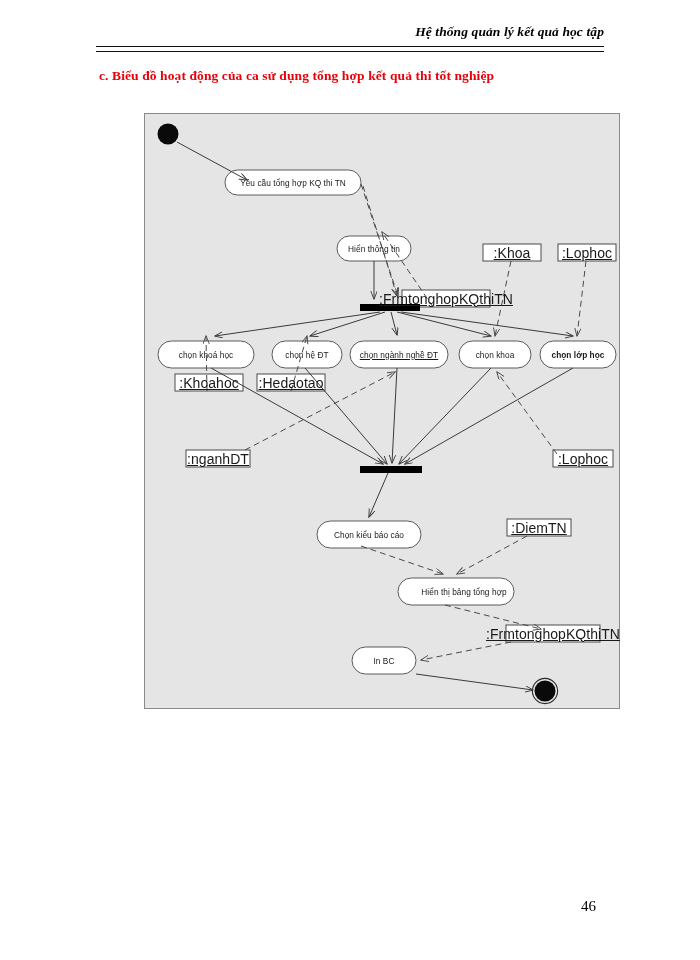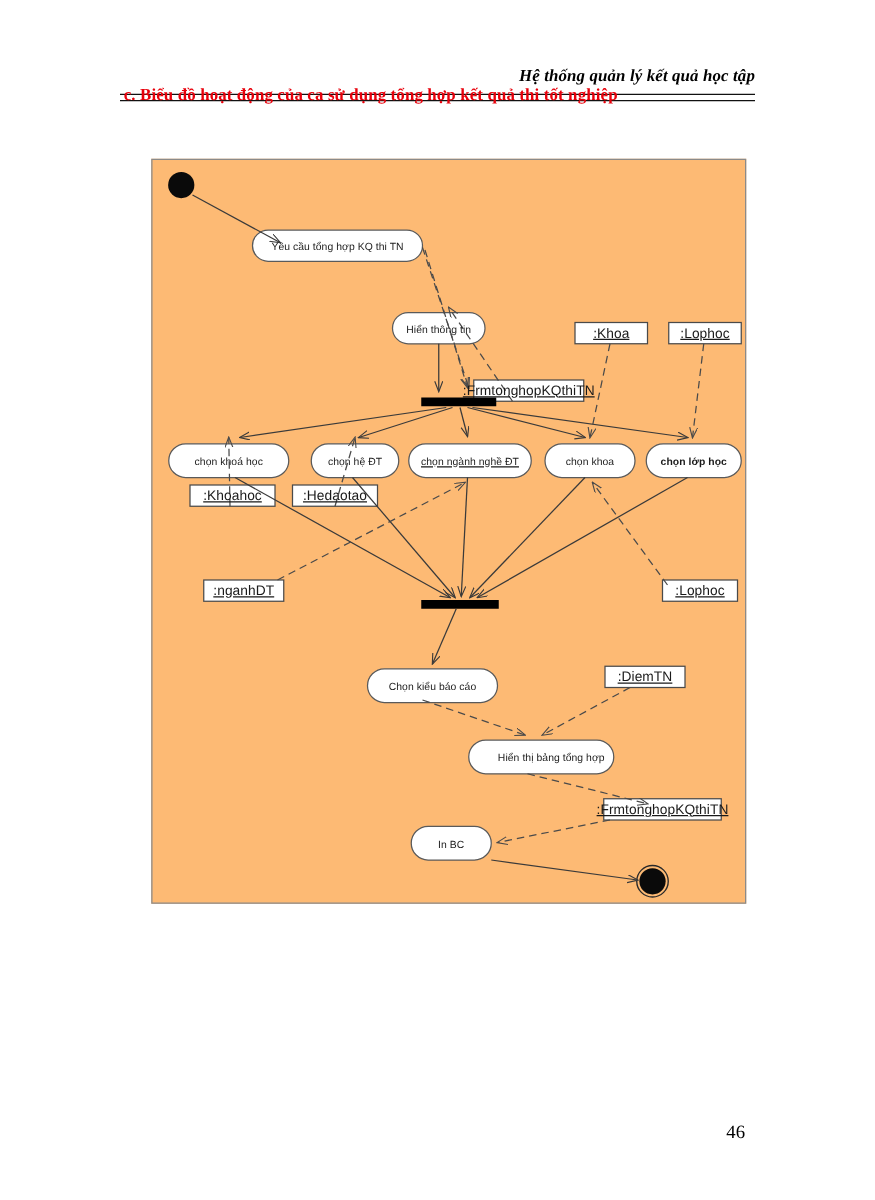--- a/index.html
+++ b/index.html
@@ -12,21 +12,21 @@
     height: 960px;
     position: relative;
     font-family: "Liberation Serif", serif;
     overflow: hidden;
   }
 
   
   #page-header {
     position: absolute;
     left: 96px;
-    top: 53px;
+    top: 24px;
     width: 508px;
     height: 34px;
   }
   #header-title {
     position: absolute;
     right: 0;
     top: 0;
     font-family: "Liberation Serif", serif;
     font-style: italic;
     font-weight: bold;
@@ -54,27 +54,26 @@
     font-weight: bold;
     font-size: 13.5px;
     color: #e8000b;
     white-space: nowrap;
     letter-spacing: 0.1px;
   }
 
   
   #diagram-frame {
     position: absolute;
-    left: 121px;
+    left: 144px;
     top: 113px;
     width: 474px;
     height: 594px;
     border: 1px solid #8a8a8a;
-    background: #fdba74;
-    margin-top: 14px;
+    background: #e5e5e5;
   }
   #diagram-svg {
     position: absolute;
     left: 0;
     top: 0;
     width: 474px;
     height: 594px;
   }
 
   
@@ -85,21 +84,21 @@
     color: #1a1a1a;
     white-space: nowrap;
     text-align: center;
     transform: translate(-50%, -50%);
     pointer-events: none;
     letter-spacing: 0.05px;
   }
   .obj-label {
     position: absolute;
     font-family: "Liberation Sans", sans-serif;
-    font-size: 11px;
+    font-size: 14px;
     color: #1a1a1a;
     white-space: nowrap;
     text-align: left;
     transform: translate(-50%, -50%);
     text-decoration: underline;
     pointer-events: none;
     letter-spacing: 0.05px;
   }
 
   

